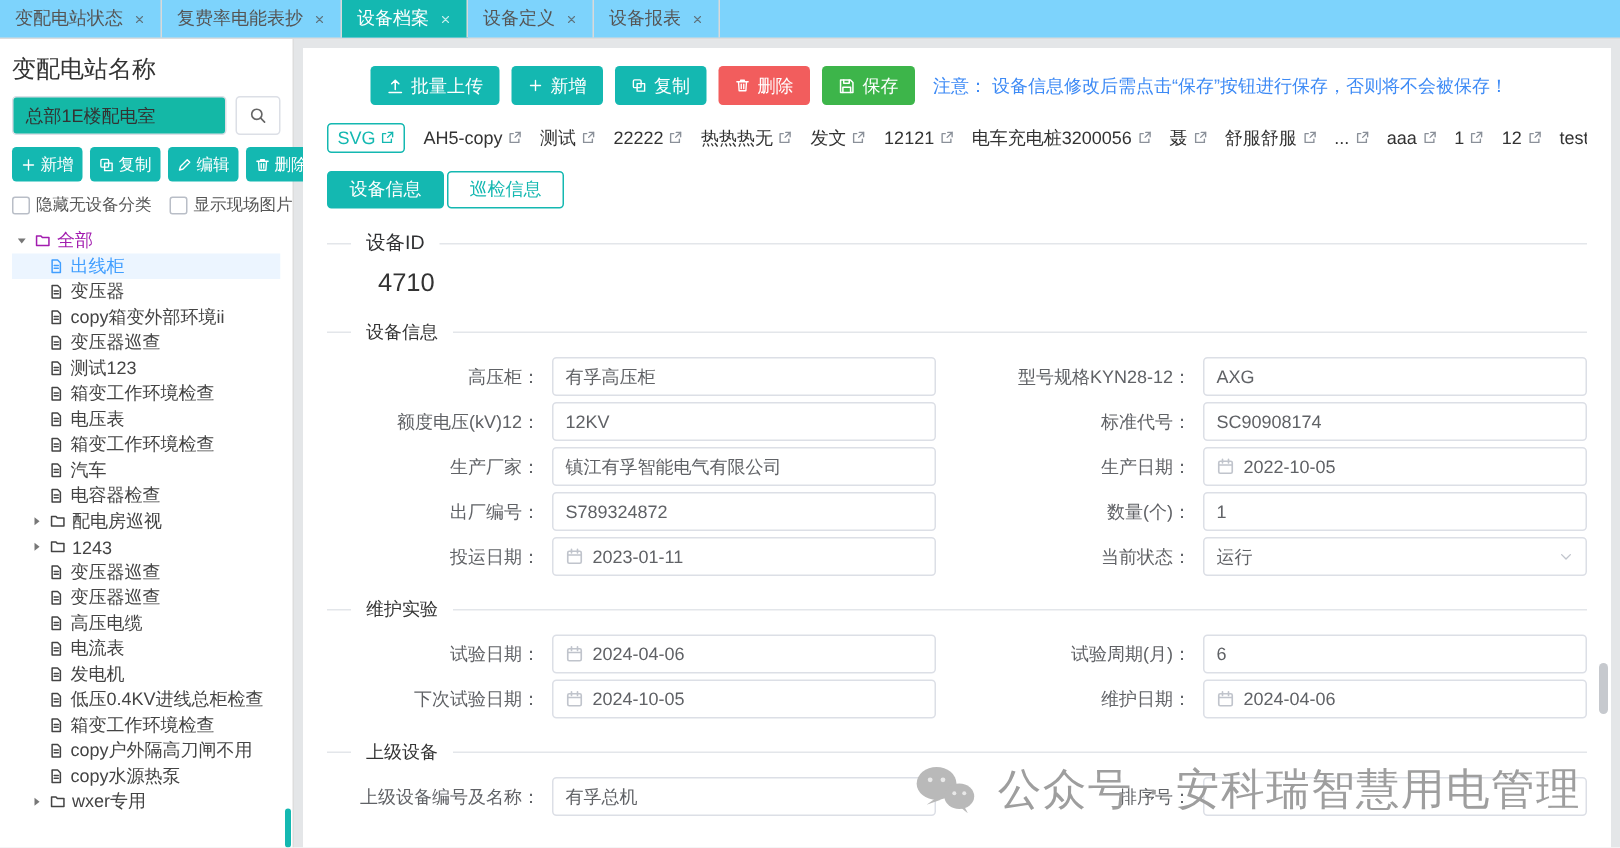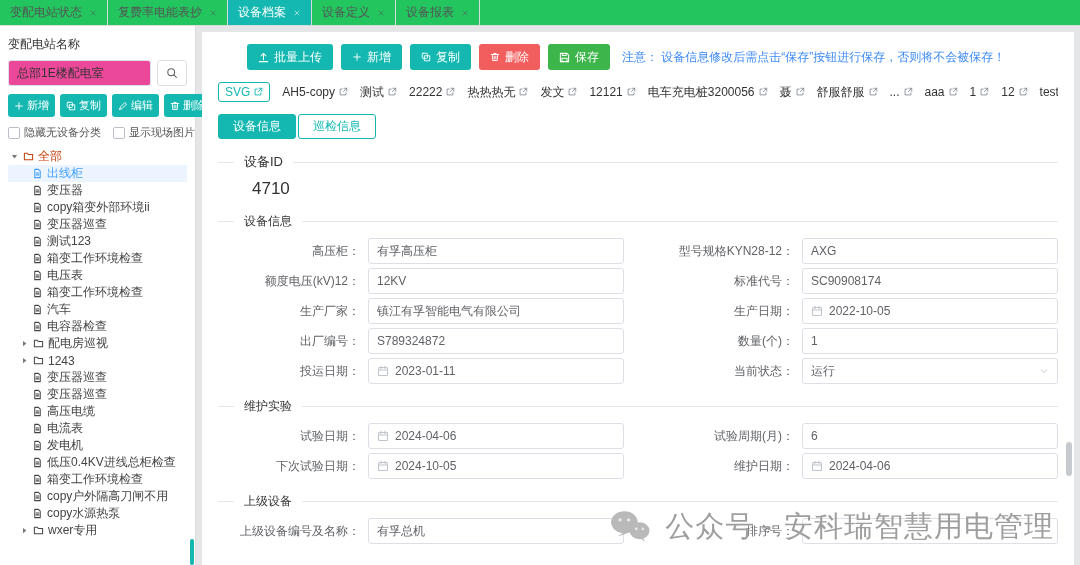--- a/index.html
+++ b/index.html
@@ -6,40 +6,40 @@
   --accent:#14b8b1; --danger:#f25d5d; --success:#3db54a;
   --link:#3d8af5; --sel:#409eff; --border:#dcdfe6;
 }
 *{margin:0;padding:0;box-sizing:border-box;font-family:"Liberation Sans","DejaVu Sans",sans-serif;}
 html,body{width:1080px;height:565px;overflow:hidden;}
 body{background:#e4e6e8;position:relative;font-size:12px;color:#333;}
 .icon{display:inline-flex;align-items:center;justify-content:center;line-height:0;}
 .icon svg{display:block;}
 
 
-.wtab-bar{height:26px;background:#22c55e;display:flex;border-bottom:1px solid #dcdcdc;}
+.wtab-bar{height:26px;background:#7dd3fc;display:flex;border-bottom:1px solid #dcdcdc;}
 .wtab{display:flex;align-items:center;gap:7px;padding:0 10px;color:#555;border-right:1px solid #d9d9d9;cursor:pointer;white-space:nowrap;}
 .wtab.active{background:var(--accent);color:#fff;}
 .wtab .icon{opacity:.75;}
 
 
 .sidebar{position:absolute;left:0;top:26px;bottom:0;width:196px;background:#fff;border-right:1px solid #ddd;display:flex;flex-direction:column;padding:10px 8px 0;}
-.sb-title{font-size:12px;color:#333;margin-bottom:7px;}
+.sb-title{font-size:16px;color:#333;margin-bottom:7px;}
 .sb-row{display:flex;gap:6px;margin-bottom:8px;}
-.sb-input{flex:1;min-width:0;height:26px;border:1px solid var(--border);border-radius:3px;padding:0 8px;font-size:12px;color:#333;outline:none;background:#ec4899;}
+.sb-input{flex:1;min-width:0;height:26px;border:1px solid var(--border);border-radius:3px;padding:0 8px;font-size:12px;color:#333;outline:none;background:#14b8a6;}
 .sb-input::placeholder{color:#bbb;}
 .search-btn{width:30px;height:26px;border:1px solid var(--border);border-radius:3px;background:#fff;color:#666;display:flex;align-items:center;justify-content:center;cursor:pointer;}
 .sb-actions{display:flex;gap:5px;margin-bottom:8px;}
 .s-btn{display:flex;align-items:center;gap:3px;height:23px;padding:0 6px;border:none;border-radius:3px;background:var(--accent);color:#fff;font-size:11px;cursor:pointer;white-space:nowrap;}
 .sb-checks{display:flex;gap:12px;margin-bottom:6px;}
 .cb-item{display:flex;align-items:center;gap:4px;font-size:11px;color:#555;cursor:pointer;white-space:nowrap;}
 .cb-box{width:12px;height:12px;border:1px solid #b9bec7;border-radius:2px;background:#fff;flex:0 0 auto;}
 .tree{flex:1;overflow:hidden;margin-top:2px;}
 .tree-row{display:flex;align-items:center;gap:4px;height:17px;padding-left:24px;color:#444;cursor:pointer;white-space:nowrap;font-size:12px;}
-.tree-row.root{padding-left:2px;color:#c2410c;}
+.tree-row.root{padding-left:2px;color:#a21caf;}
 .tree-row.folder{padding-left:12px;}
 .tree-row.selected{background:#ecf5ff;color:var(--sel);}
 .tree-row .caret{color:#777;}
 .side-scroll-thumb{position:absolute;left:190px;bottom:0;width:4px;height:26px;background:var(--accent);border-radius:2px;z-index:3;}
 
 
 .main{position:absolute;left:202px;top:32px;right:6px;bottom:0;background:#fff;padding:12px 16px 0;overflow:hidden;}
 .toolbar{display:flex;align-items:center;gap:8px;}
 .t-btns{display:flex;gap:8px;padding-left:29px;}
 .t-btn{display:flex;align-items:center;gap:5px;height:26px;padding:0 11px;border:none;border-radius:3px;color:#fff;font-size:12px;cursor:pointer;white-space:nowrap;}

